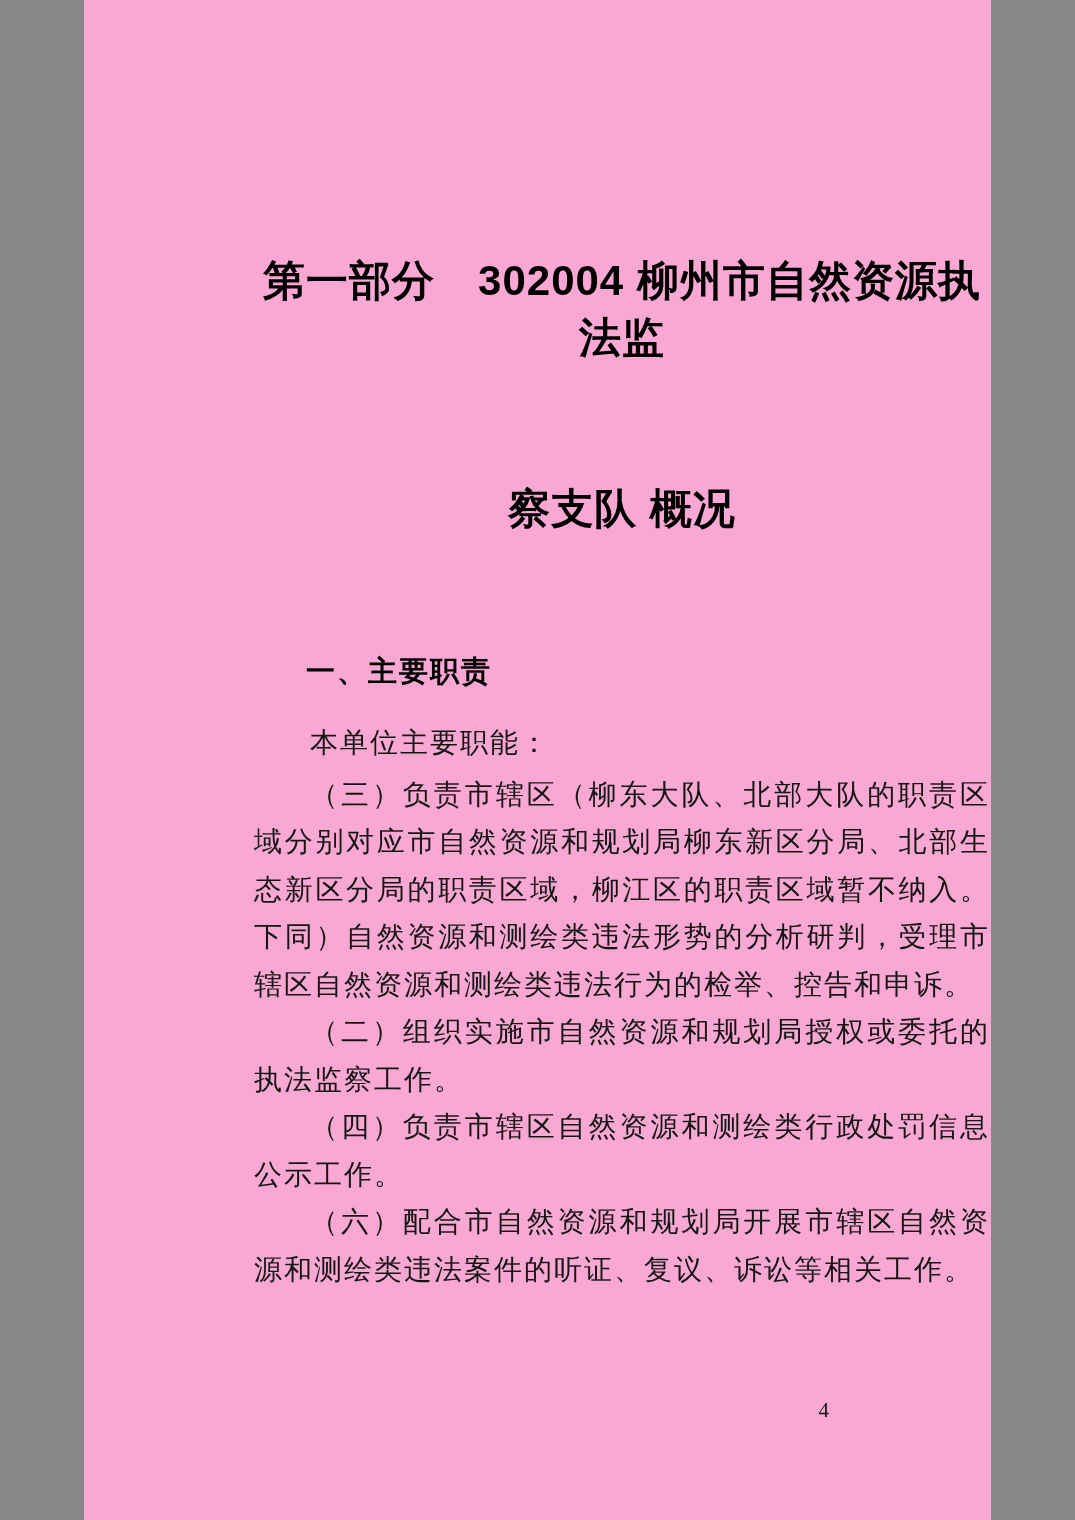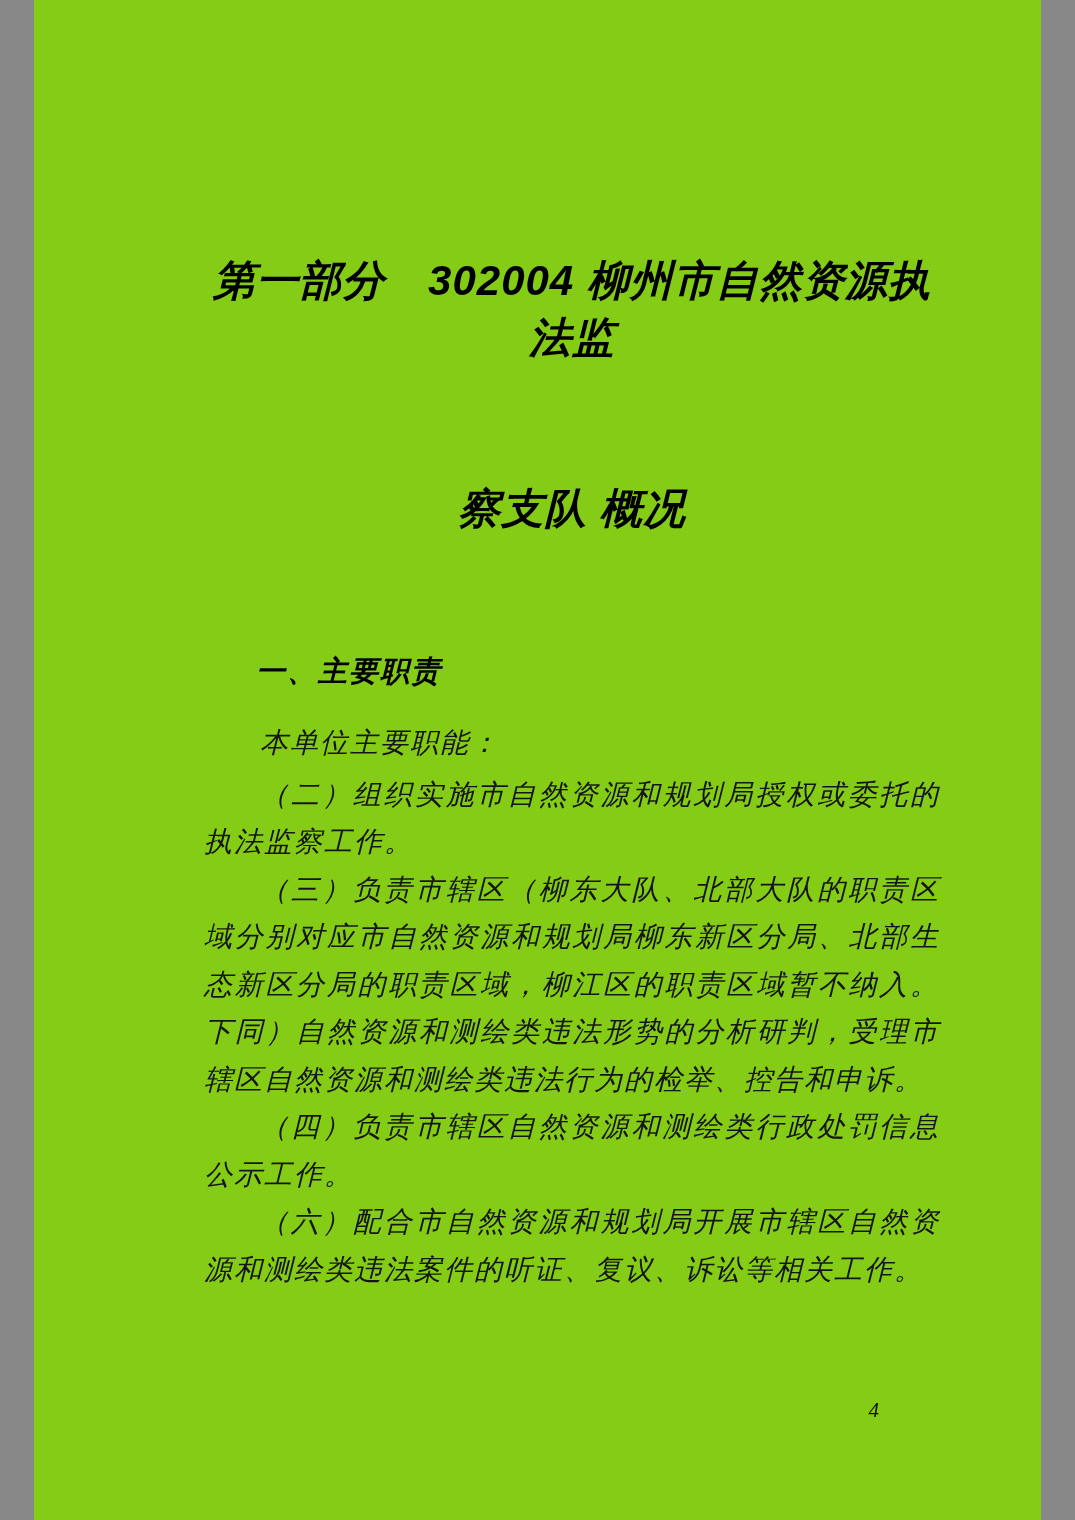--- a/index.html
+++ b/index.html
@@ -2,27 +2,26 @@
 <html lang="zh"><head>
 <meta charset="utf-8">
 <style>
   html, body {
     margin: 0;
     padding: 0;
     background: #888;
   }
   .page {
     position: relative;
-    width: 1007px;
+    width: 907px;
     height: 1520px;
     margin: 0 auto;
-    background: #84cc16;
+    background: #f9a8d4;
     color: #111111;
     overflow: hidden;
-    font-style: italic;
   }
   .content {
     position: absolute;
     left: 170px;
     top: 138px;
     width: 736px;
   }
   .doc-title {
     font-family: "Liberation Sans", "DejaVu Sans", sans-serif;
     font-weight: 700;
@@ -75,22 +74,22 @@
 
     <div class="doc-title">
       <div>第一部分　302004 柳州市自然资源执法监</div>
       <div>察支队 概况</div>
     </div>
 
     <div class="section-heading">一、主要职责</div>
 
     <div class="body-text">
       <p class="intro">本单位主要职能：</p>
+      <p>（三）负责市辖区（柳东大队、北部大队的职责区域分别对应市自然资源和规划局柳东新区分局、北部生态新区分局的职责区域，柳江区的职责区域暂不纳入。下同）自然资源和测绘类违法形势的分析研判，受理市辖区自然资源和测绘类违法行为的检举、控告和申诉。</p>
       <p>（二）组织实施市自然资源和规划局授权或委托的执法监察工作。</p>
-      <p>（三）负责市辖区（柳东大队、北部大队的职责区域分别对应市自然资源和规划局柳东新区分局、北部生态新区分局的职责区域，柳江区的职责区域暂不纳入。下同）自然资源和测绘类违法形势的分析研判，受理市辖区自然资源和测绘类违法行为的检举、控告和申诉。</p>
       <p>（四）负责市辖区自然资源和测绘类行政处罚信息公示工作。</p>
       <p>（六）配合市自然资源和规划局开展市辖区自然资源和测绘类违法案件的听证、复议、诉讼等相关工作。</p>
 
     </div>
 
   </div>
 
   <div class="page-number">4</div>
 </div>
 

